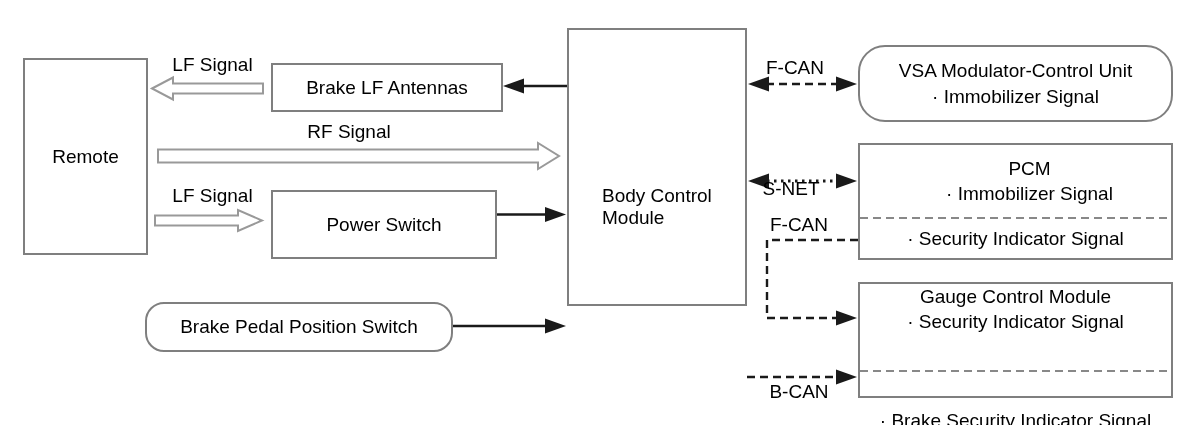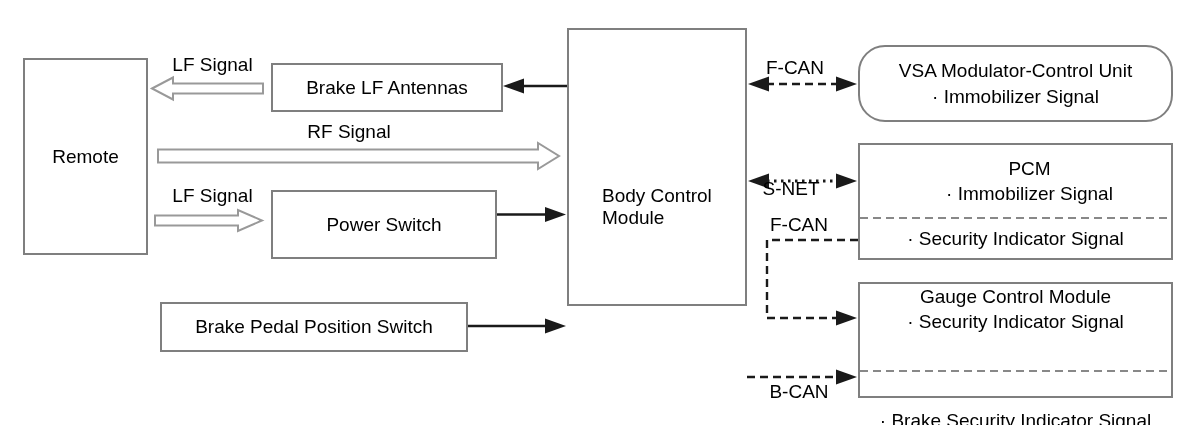--- a/index.html
+++ b/index.html
@@ -29,21 +29,21 @@
     align-items:center;
     justify-content:center;
     text-align:center;
     font-size:19px;
     line-height:22px;
     z-index:1;
   }
   .box-remote{left:23px;top:58px;width:125px;height:197px;}
   .box-antennas{left:271px;top:63px;width:232px;height:49px;}
   .box-power{left:271px;top:190px;width:226px;height:69px;}
-  .box-brake{left:160px;top:302px;width:308px;height:50px;}
+  .box-brake{left:145px;top:302px;width:308px;height:50px;border-radius:19px;}
   .box-bcm{left:567px;top:28px;width:180px;height:278px;display:block;}
   .bcm-text{
     position:absolute;left:33px;top:155px;width:128px;
     text-align:left;font-size:19px;line-height:22px;
   }
   .box-right{flex-direction:column;display:flex;padding:0;}
   .box-vsa{left:858px;top:45px;width:315px;height:77px;line-height:26px;border-radius:27px;}
   .box-pcm{left:858px;top:143px;width:315px;height:117px;justify-content:flex-start;}
   .box-gauge{left:858px;top:282px;width:315px;height:116px;justify-content:flex-start;gap:36px;}
   .sect{

